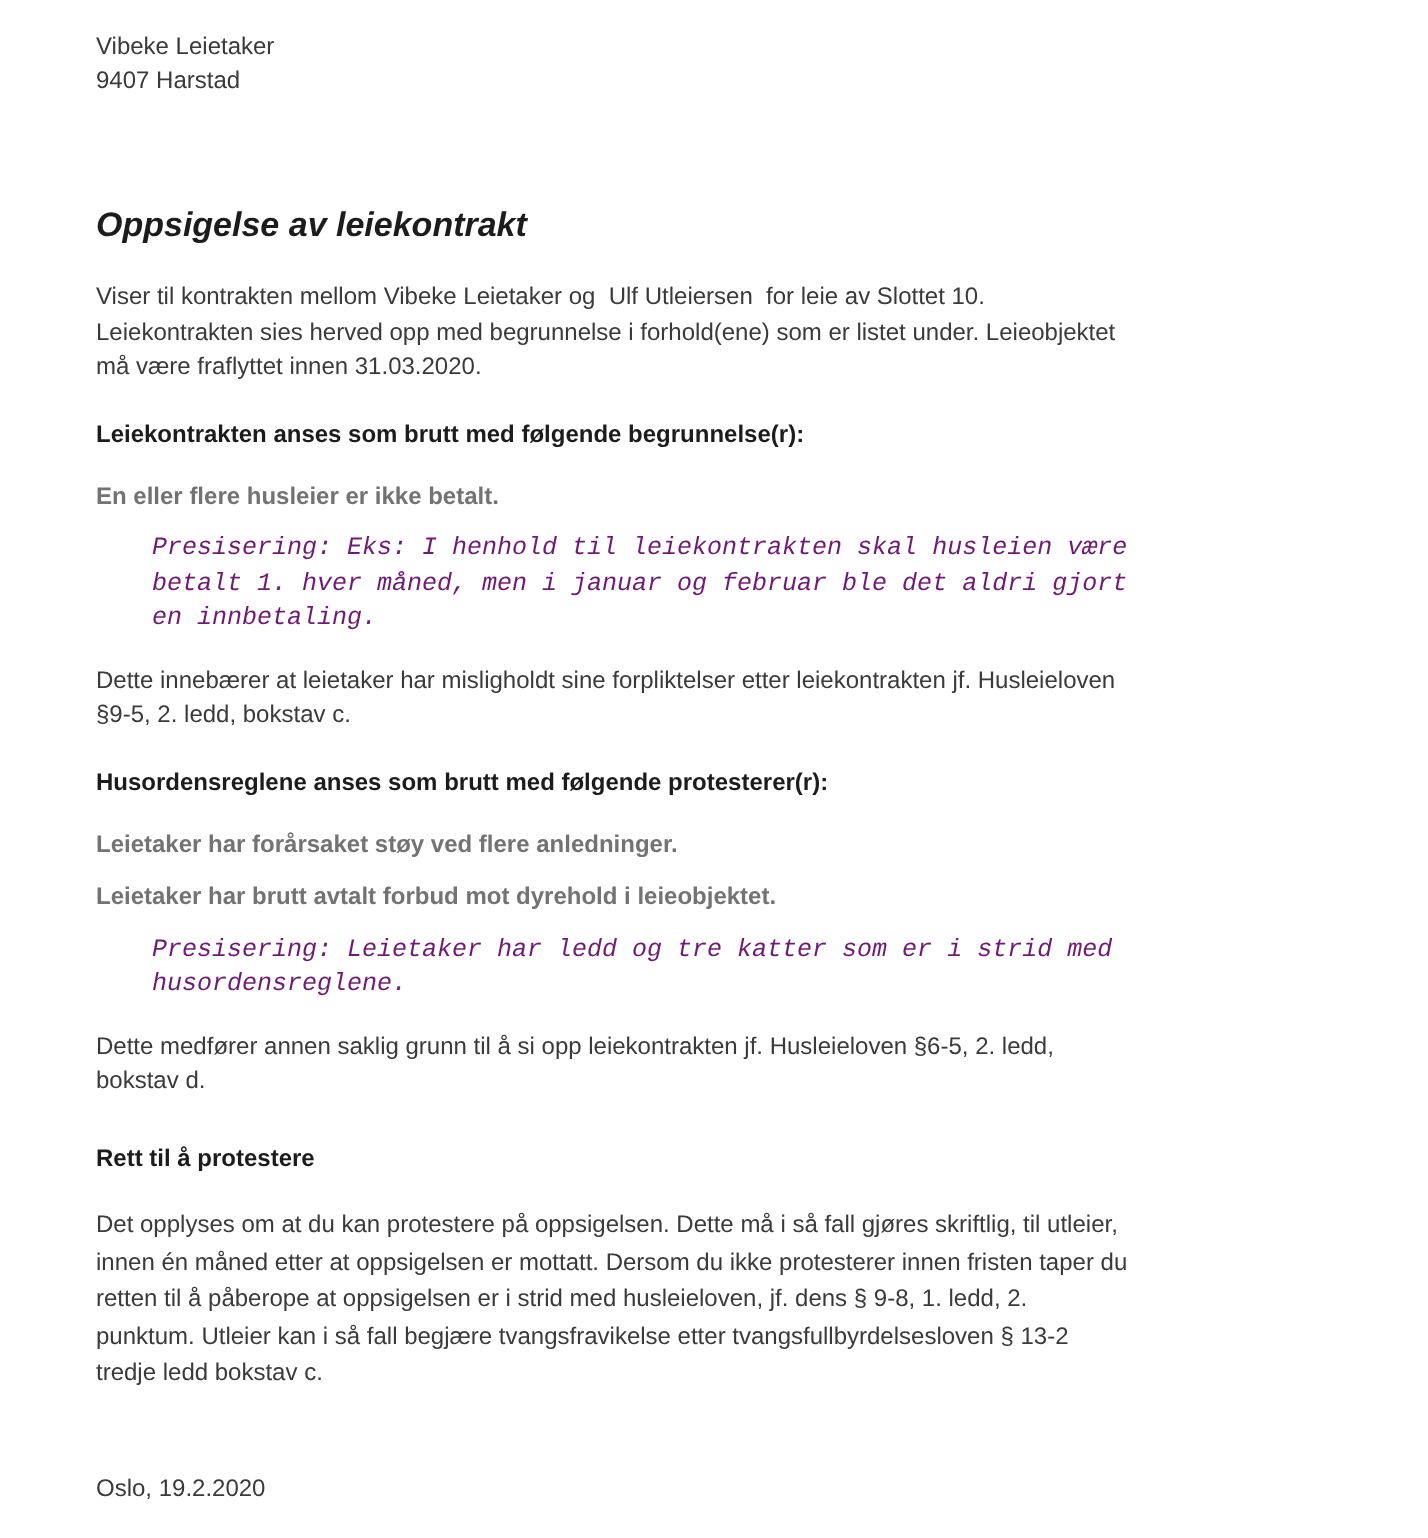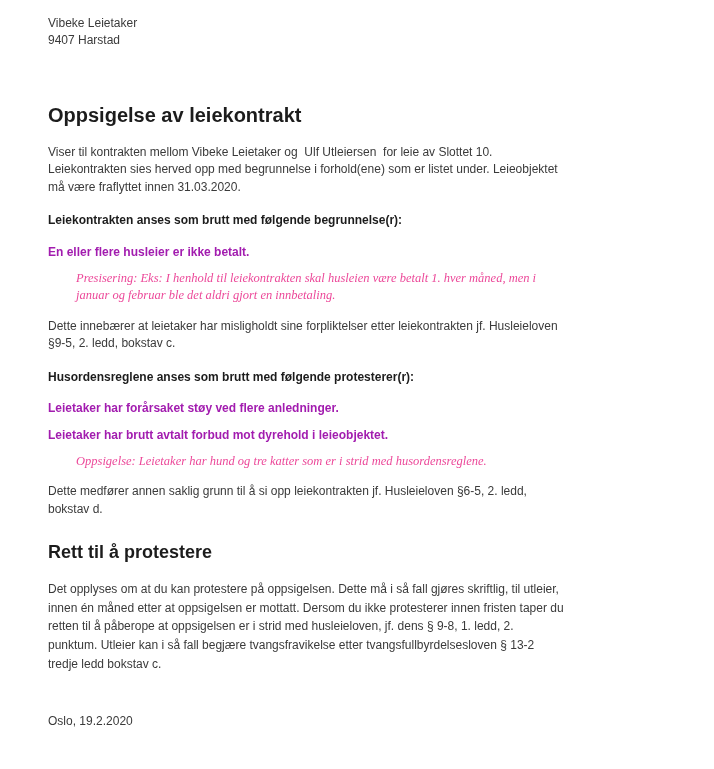--- a/index.html
+++ b/index.html
@@ -20,57 +20,58 @@
     color: #3a3a3a;
     overflow: hidden;
   }
   .address {
     margin: 0 0 54px 0;
   }
   .address div {
     line-height: 17px;
   }
   h1.title {
-    font-size: 20px;
+    font-size: 17px;
     line-height: 1.2;
     font-weight: 700;
     color: #1c1c1c;
     margin: 0 0 17px 0;
+    font-style: italic;
   }
   p {
     margin: 0 4px 13px 0;
   }
   p.intro {
     white-space: pre-wrap;
     margin-bottom: 12px;
   }
   p.subhead {
     font-weight: 700;
     color: #1c1c1c;
     margin: 16px 0 14px 0;
   }
   p.reason {
     font-weight: 700;
-    color: #a21caf;
+    color: #737373;
     margin: 0 0 9px 0;
   }
   p.presisering {
-    font-family: Liberation Serif, serif;
+    font-family: Liberation Mono, monospace;
     font-style: italic;
     font-size: 12.5px;
     line-height: 1.4;
-    color: #ec4899;
+    color: #701a75;
     padding-left: 28px;
     margin: 0 0 13px 0;
   }
   p.conclusion {
     margin: 0 0 12px 0;
   }
   h2.protest-heading {
-    font-size: 18px;
+    font-size: 12px;
     font-weight: 700;
     color: #1c1c1c;
     margin: 21px 0 15px 0;
   }
   p.protest-body {
     line-height: 1.55;
     margin: 0 0 40px 0;
   }
   .place-date {
     margin: 0 0 31px 0;
@@ -91,21 +92,21 @@
   <p class="intro">Viser til kontrakten mellom Vibeke Leietaker og  Ulf Utleiersen  for leie av Slottet 10. Leiekontrakten sies herved opp med begrunnelse i forhold(ene) som er listet under. Leieobjektet må være fraflyttet innen 31.03.2020.</p>
 
   <p class="subhead">Leiekontrakten anses som brutt med følgende begrunnelse(r):</p>
   <p class="reason">En eller flere husleier er ikke betalt.</p>
   <p class="presisering">Presisering: Eks: I henhold til leiekontrakten skal husleien være betalt 1. hver måned, men i januar og februar ble det aldri gjort en innbetaling.</p>
   <p class="conclusion">Dette innebærer at leietaker har misligholdt sine forpliktelser etter leiekontrakten jf. Husleieloven §9-5, 2. ledd, bokstav c.</p>
 
   <p class="subhead">Husordensreglene anses som brutt med følgende protesterer(r):</p>
   <p class="reason">Leietaker har forårsaket støy ved flere anledninger.</p>
   <p class="reason">Leietaker har brutt avtalt forbud mot dyrehold i leieobjektet.</p>
-  <p class="presisering">Oppsigelse: Leietaker har hund og tre katter som er i strid med husordensreglene.</p>
+  <p class="presisering">Presisering: Leietaker har ledd og tre katter som er i strid med husordensreglene.</p>
   <p class="conclusion">Dette medfører annen saklig grunn til å si opp leiekontrakten jf. Husleieloven §6-5, 2. ledd, bokstav d.</p>
 
   <h2 class="protest-heading">Rett til å protestere</h2>
   <p class="protest-body">Det opplyses om at du kan protestere på oppsigelsen. Dette må i så fall gjøres skriftlig, til utleier, innen én måned etter at oppsigelsen er mottatt. Dersom du ikke protesterer innen fristen taper du retten til å påberope at oppsigelsen er i strid med husleieloven, jf. dens § 9-8, 1. ledd, 2. punktum. Utleier kan i så fall begjære tvangsfravikelse etter tvangsfullbyrdelsesloven § 13-2 tredje ledd bokstav c.</p>
 
   <p class="place-date">Oslo, 19.2.2020</p>
 
 </div>
 
 </body></html>

